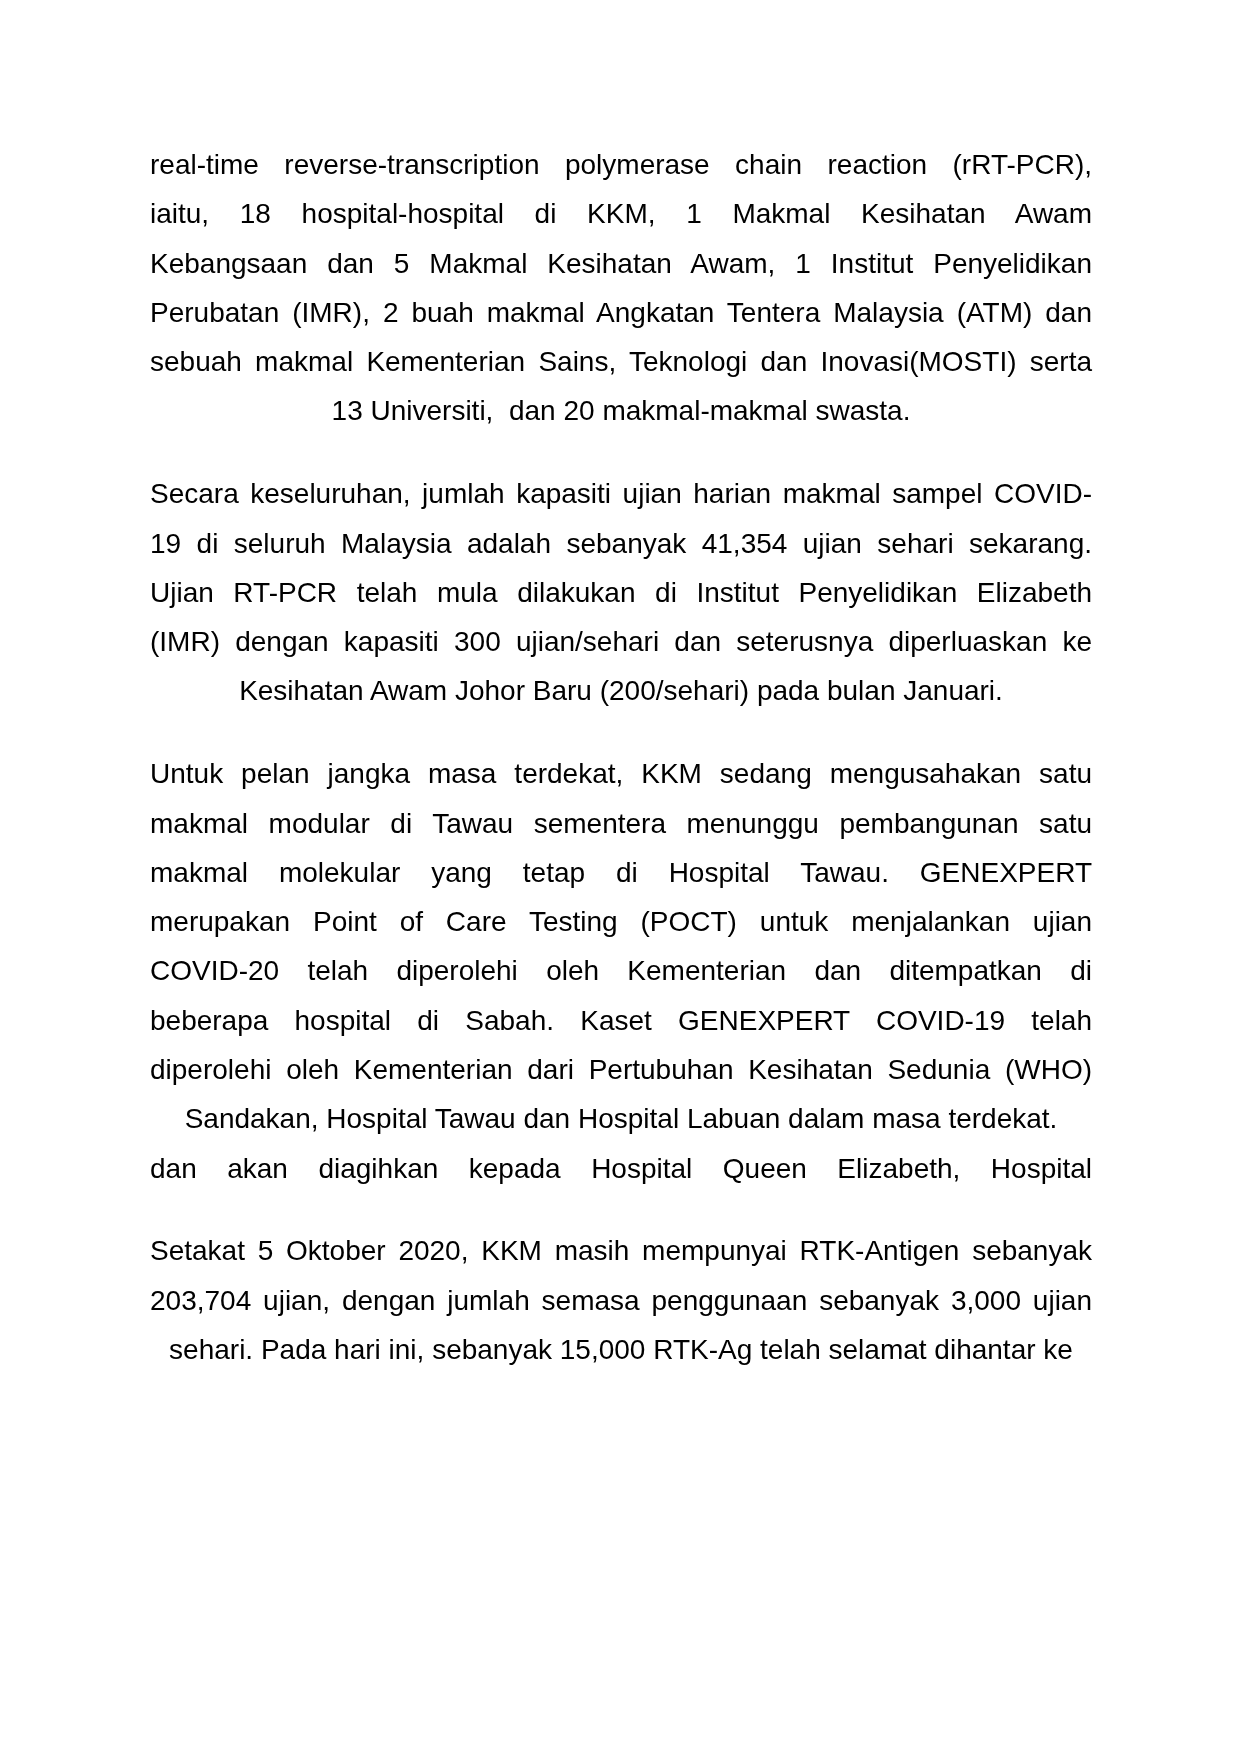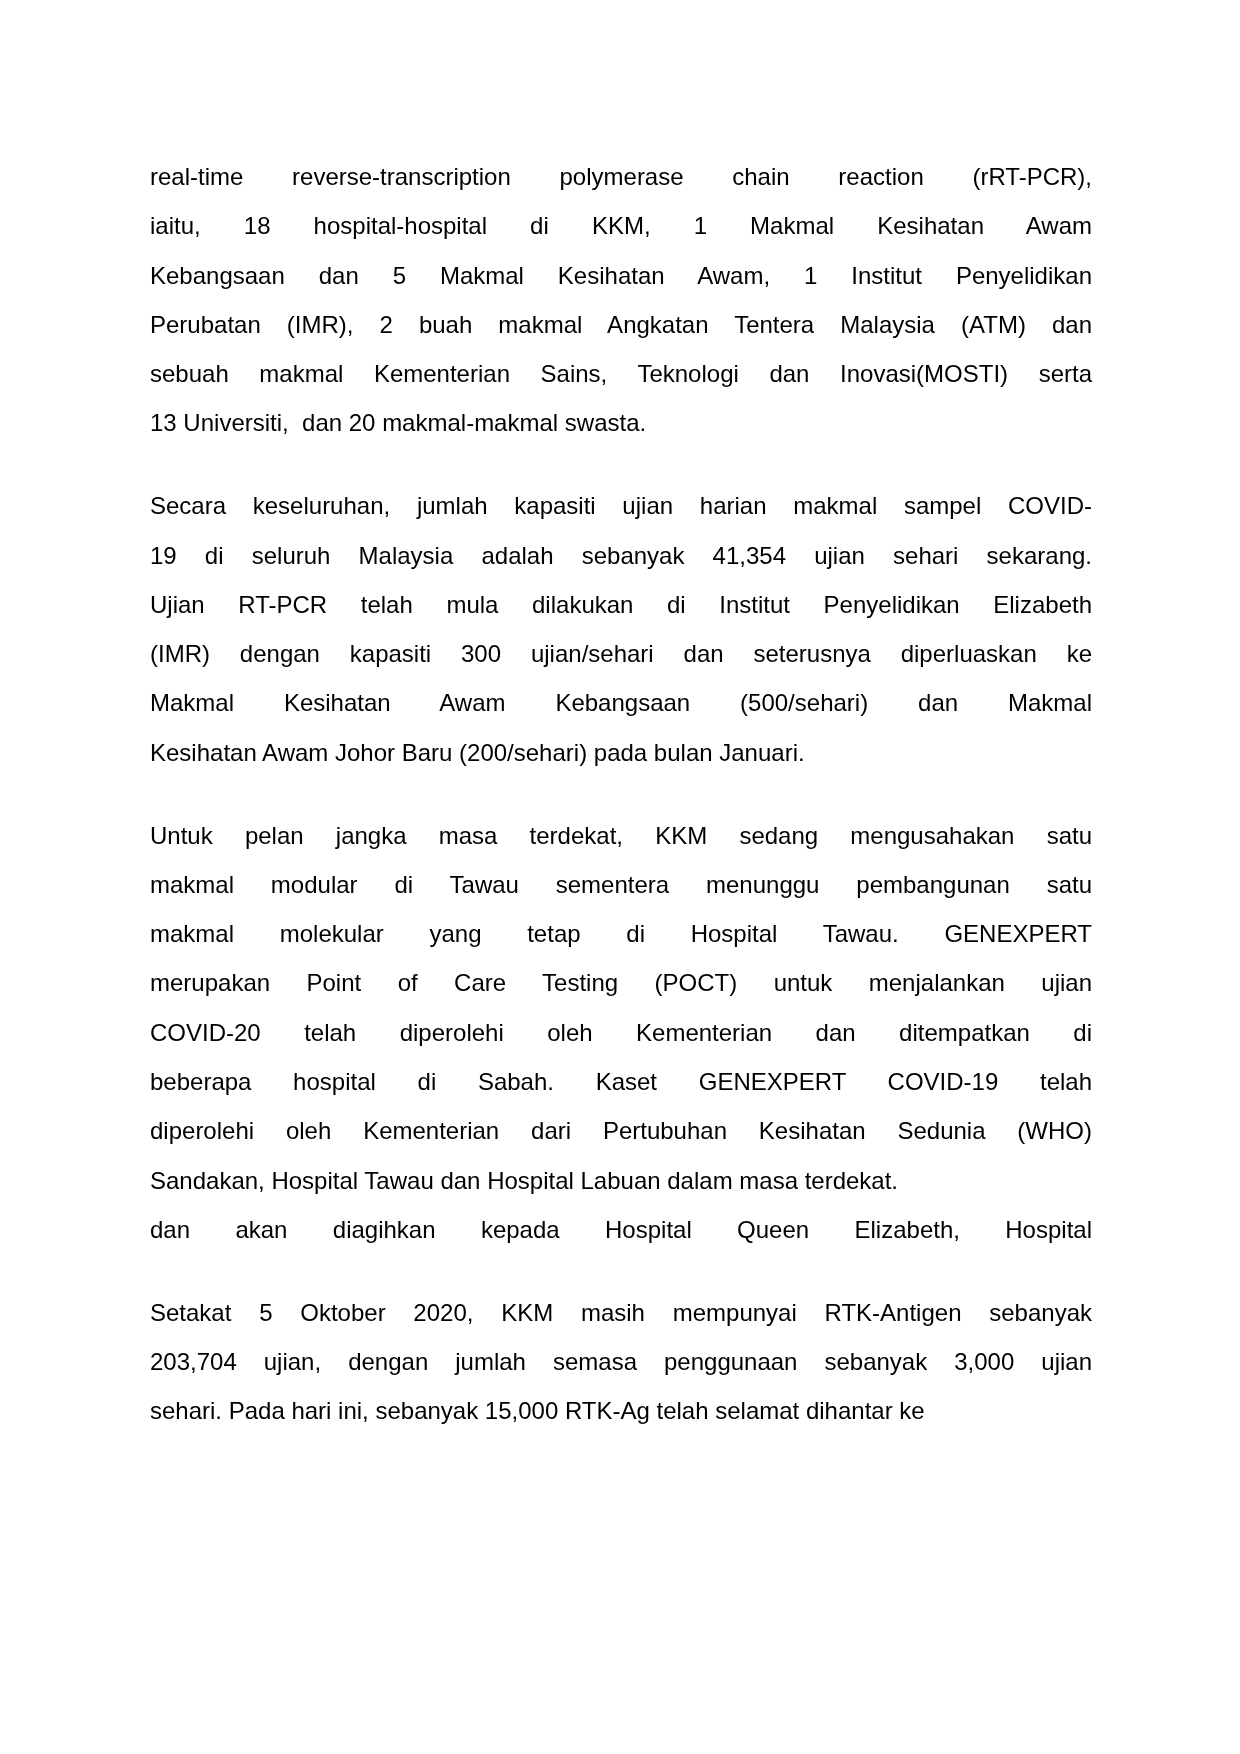--- a/index.html
+++ b/index.html
@@ -9,25 +9,25 @@
   }
   body {
     width: 1240px;
     height: 1754px;
     position: relative;
     overflow: hidden;
   }
   .page {
     position: absolute;
     left: 150px;
-    top: 152px;
+    top: 140px;
     width: 942px;
     color: #000000;
     font-family: "Liberation Sans", "DejaVu Sans", sans-serif;
-    font-size: 24px;
+    font-size: 28px;
     line-height: 49.3px;
     font-weight: 400;
     -webkit-font-smoothing: antialiased;
   }
   .para {
     margin: 0 0 33.5px 0;
   }
   .para:last-child {
     margin-bottom: 0;
   }
@@ -42,21 +42,21 @@
   }
   .jline::after {
     content: "";
     display: inline-block;
     width: 100%;
     line-height: 0;
     vertical-align: top;
   }
   
   .lline {
-    text-align: left;
+    text-align: center;
     white-space: pre-wrap;
   }
 </style>
 </head>
 <body>
 
 <div class="page">
 
   <div class="para">
     <div class="line jline">real-time reverse-transcription polymerase chain reaction (rRT-PCR),</div>
@@ -65,21 +65,20 @@
     <div class="line jline">Perubatan (IMR), 2 buah makmal Angkatan Tentera Malaysia (ATM) dan</div>
     <div class="line jline">sebuah makmal Kementerian Sains, Teknologi dan Inovasi(MOSTI) serta</div>
     <div class="line lline">13 Universiti,  dan 20 makmal-makmal swasta.</div>
   </div>
 
   <div class="para">
     <div class="line jline">Secara keseluruhan, jumlah kapasiti ujian harian makmal sampel COVID-</div>
     <div class="line jline">19 di seluruh Malaysia adalah sebanyak 41,354 ujian sehari sekarang.</div>
     <div class="line jline">Ujian RT-PCR telah mula dilakukan di Institut Penyelidikan Elizabeth</div>
     <div class="line jline">(IMR) dengan kapasiti 300 ujian/sehari dan seterusnya diperluaskan ke</div>
-    <div class="line jline">Makmal Kesihatan Awam Kebangsaan (500/sehari) dan Makmal</div>
     <div class="line lline">Kesihatan Awam Johor Baru (200/sehari) pada bulan Januari.</div>
   </div>
 
 
   <div class="para">
     <div class="line jline">Untuk pelan jangka masa terdekat, KKM sedang mengusahakan satu</div>
     <div class="line jline">makmal modular di Tawau sementera menunggu pembangunan satu</div>
     <div class="line jline">makmal molekular yang tetap di Hospital Tawau. GENEXPERT</div>
     <div class="line jline">merupakan Point of Care Testing (POCT) untuk menjalankan ujian</div>
     <div class="line jline">COVID-20 telah diperolehi oleh Kementerian dan ditempatkan di</div>

